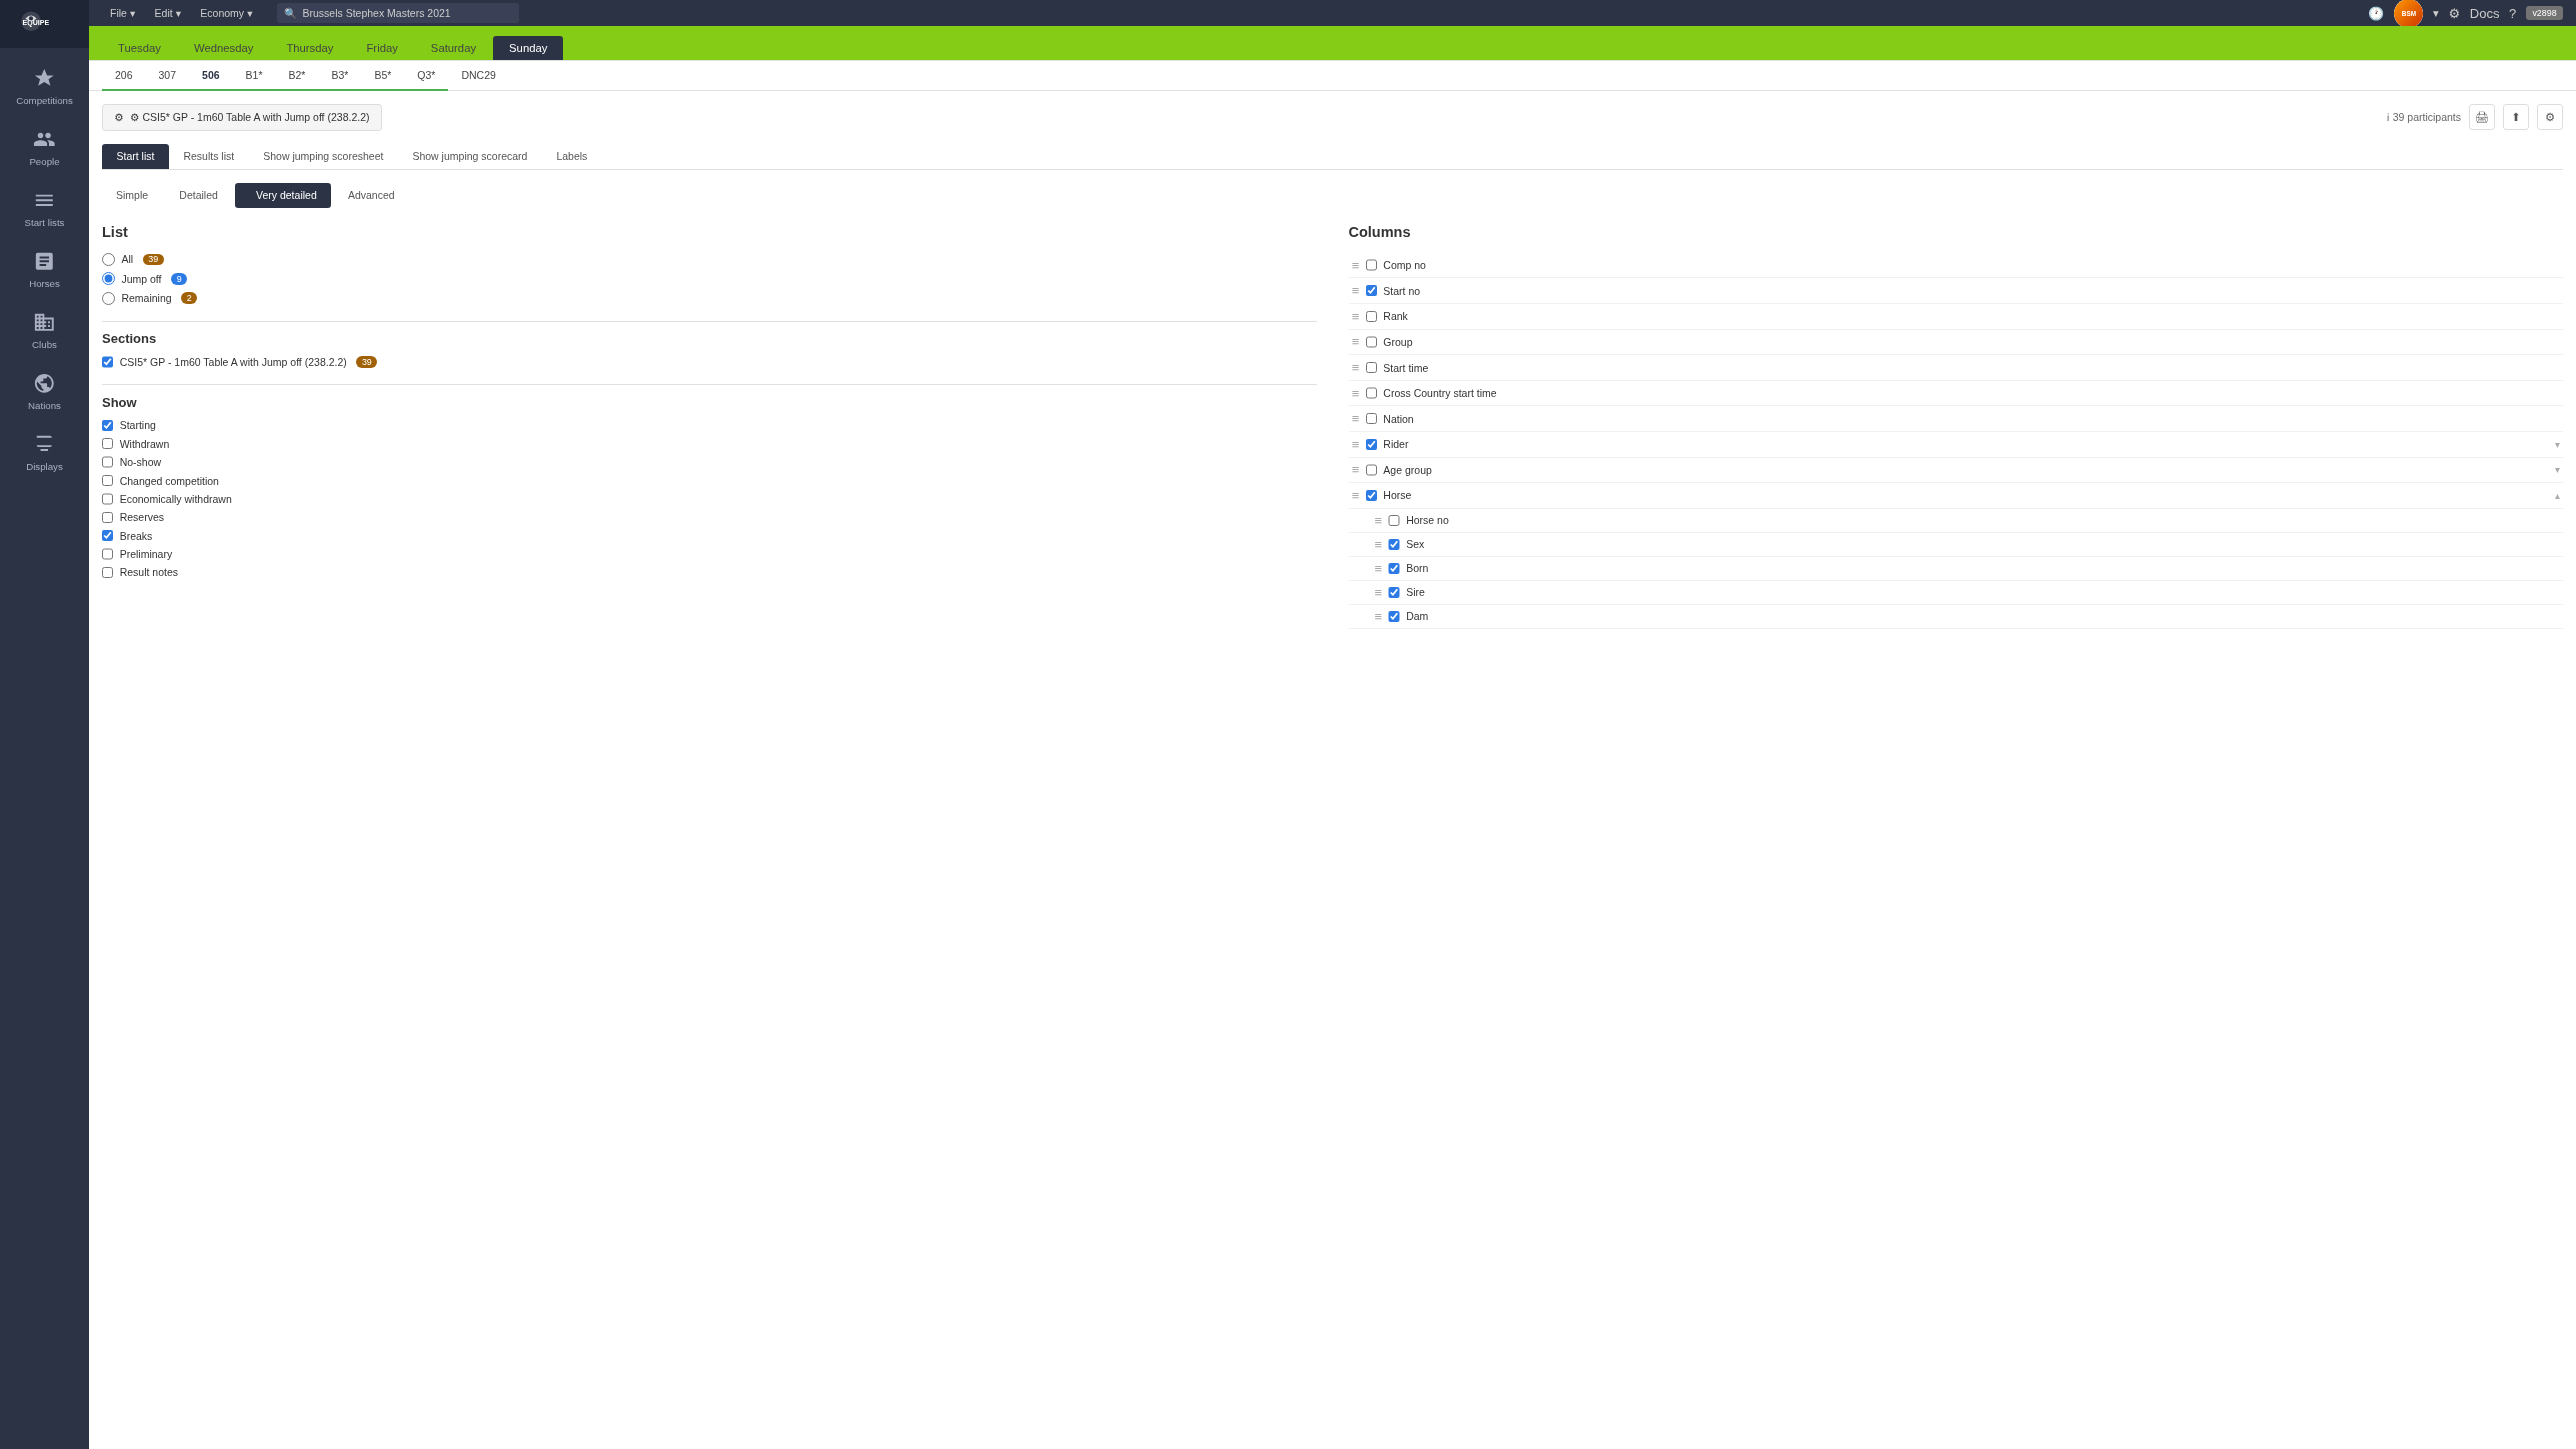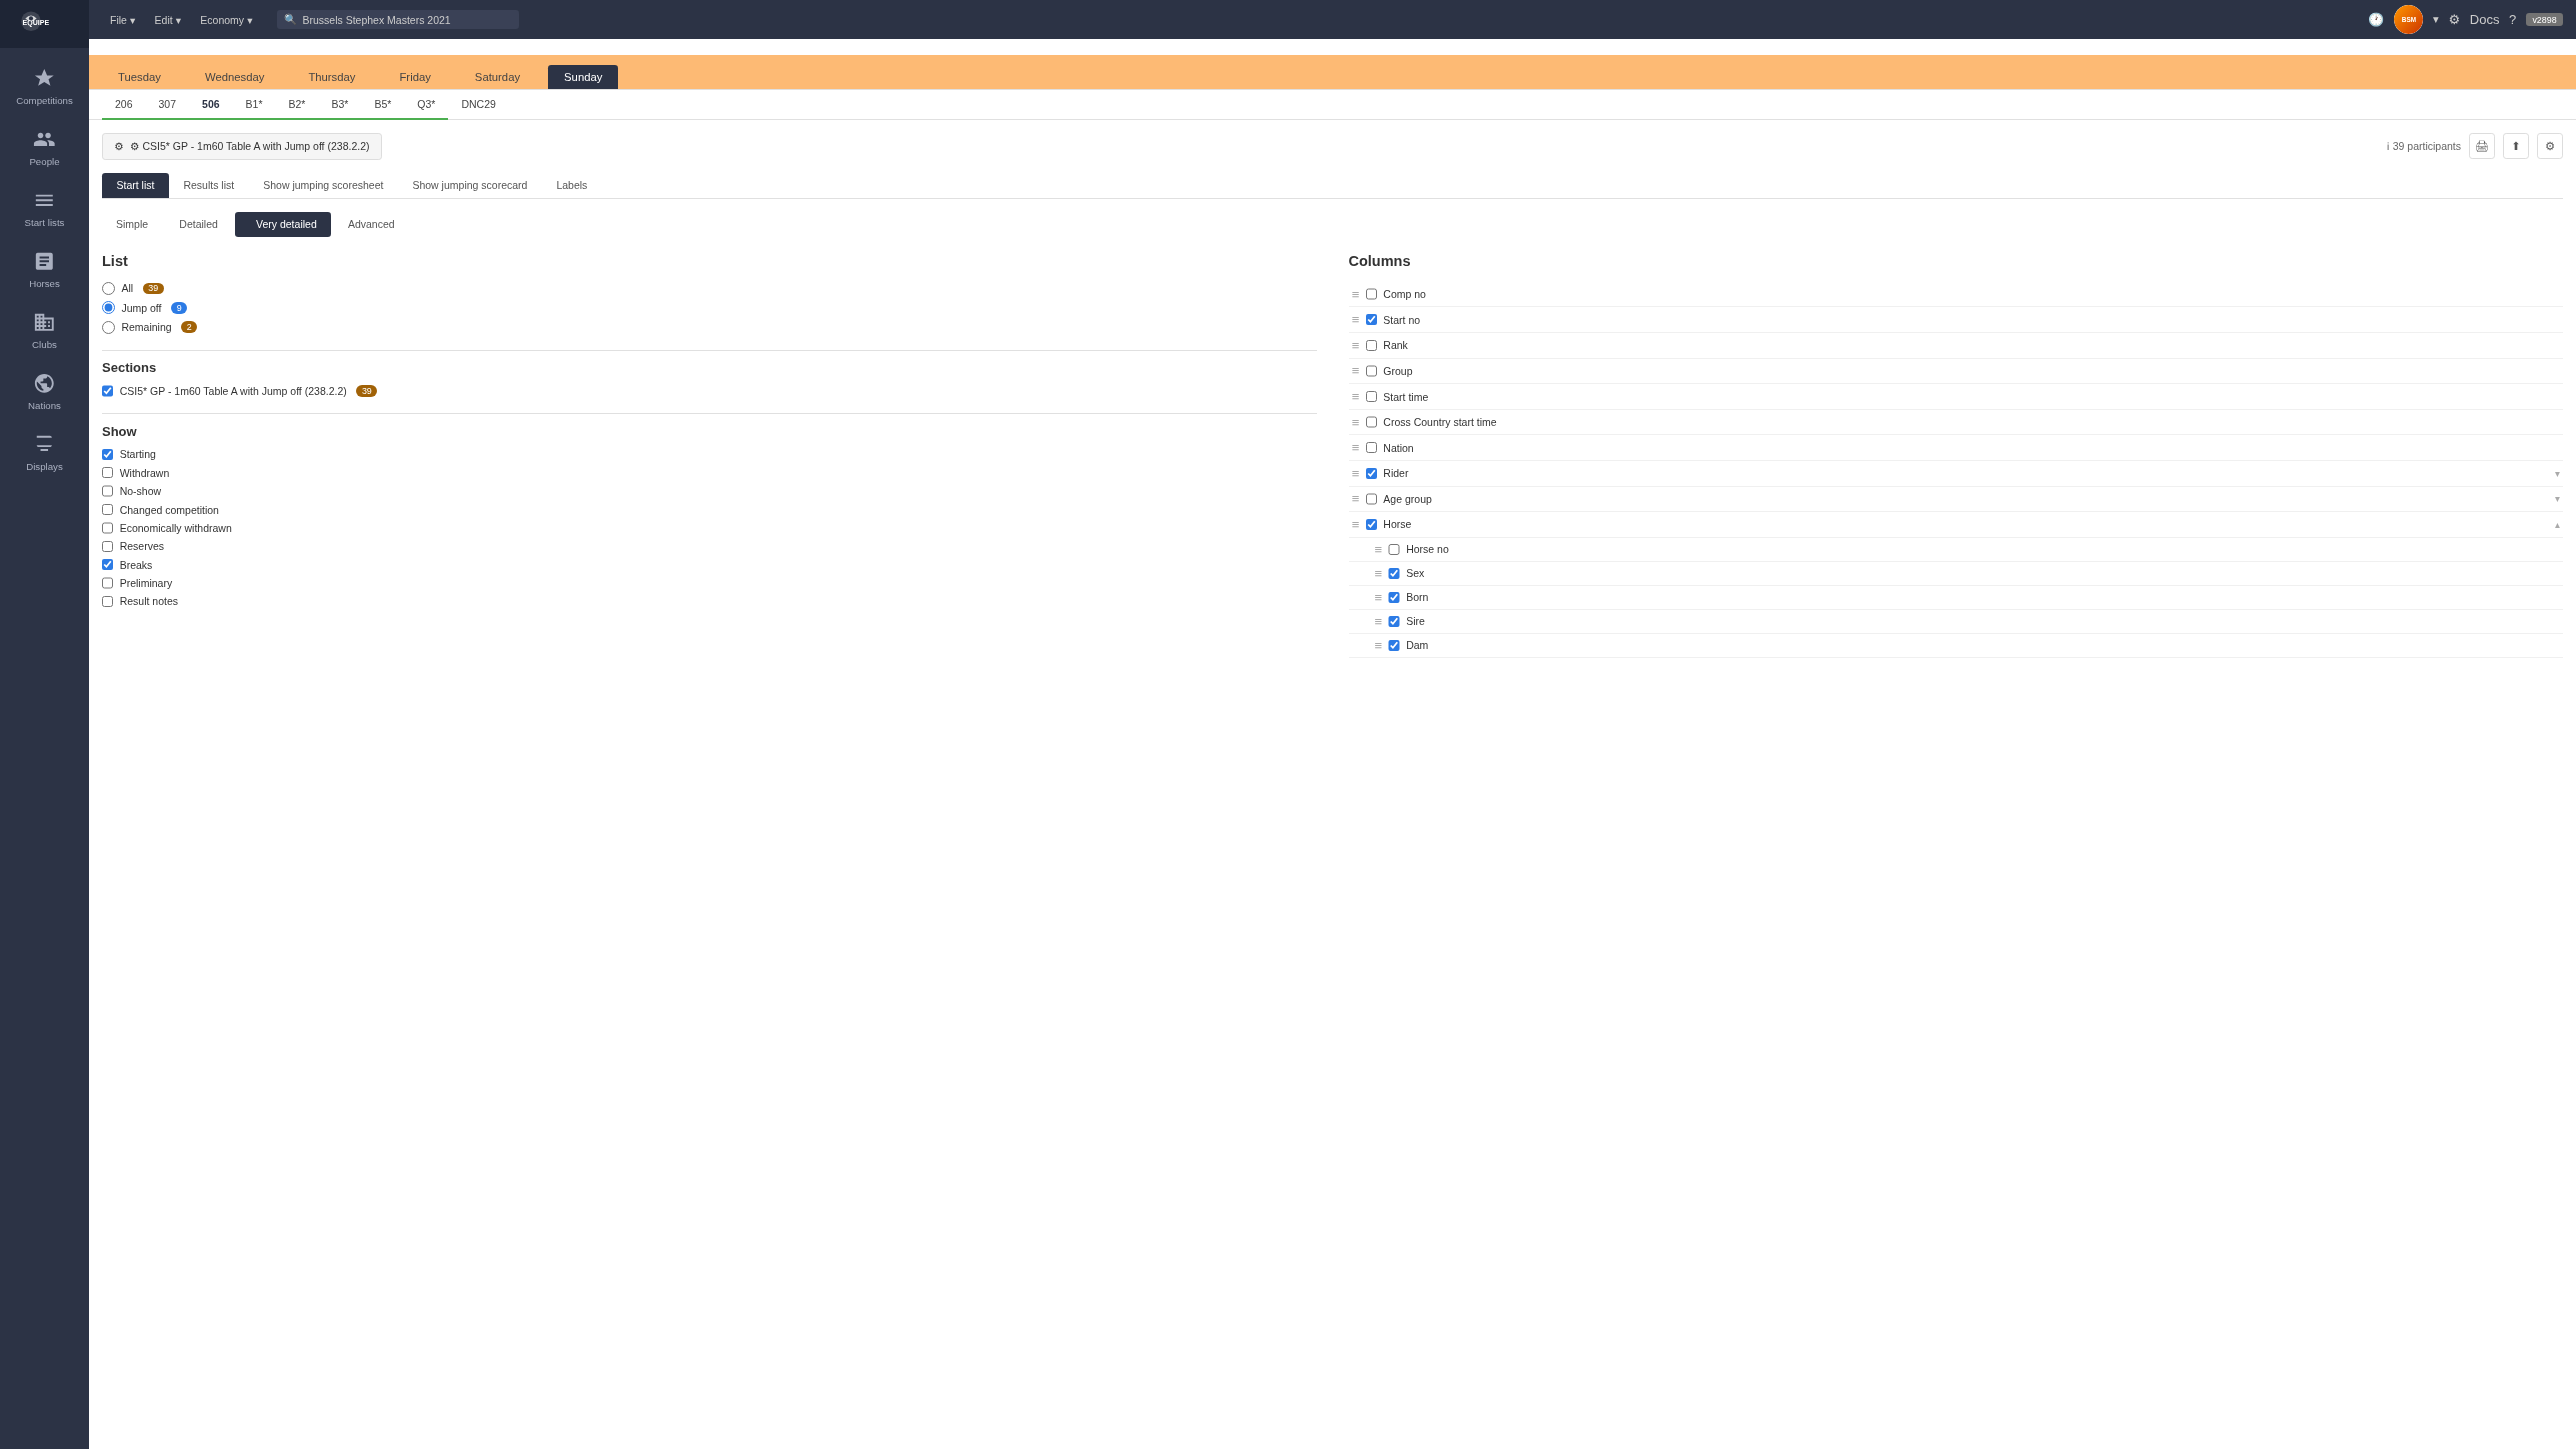--- a/index.html
+++ b/index.html
@@ -42,21 +42,21 @@
     
     .main-content { flex: 1; display: flex; flex-direction: column; overflow: hidden; }
 
     
     .topnav {
       background: #2c3345;
       color: #ccc;
       display: flex;
       align-items: center;
       padding: 0 13px;
-      height: 39px;
+      height: 26px;
       gap: 16px;
       flex-shrink: 0;
     }
     .topnav-menu { display: flex; gap: 3.2px; }
     .topnav-menu-item {
       color: #ccc;
       padding: 3.2px 8px;
       cursor: pointer;
       border-radius: 3.2px;
       font-size: 10.5px;
@@ -92,25 +92,24 @@
       padding: 1.6px 6.4px;
       border-radius: 3.2px;
     }
 
     
     .page-area { flex: 1; overflow-y: auto; background: #fff; }
 
     
     .day-tabs {
       display: flex;
-      gap: 12px;
+      gap: 1px;
       padding: 9.7px 13px 0;
       border-bottom: 0.8px solid #e0e0e0;
-      background: #fdba74;
-      margin-top: 16px;
+      background: #84cc16;
     }
     .day-tab {
       padding: 6.4px 16px;
       cursor: pointer;
       border-radius: 3.2px 3.2px 0 0;
       font-size: 11.3px;
       color: #444;
     }
     .day-tab.active { background: #2c3345; color: #fff; }
 

